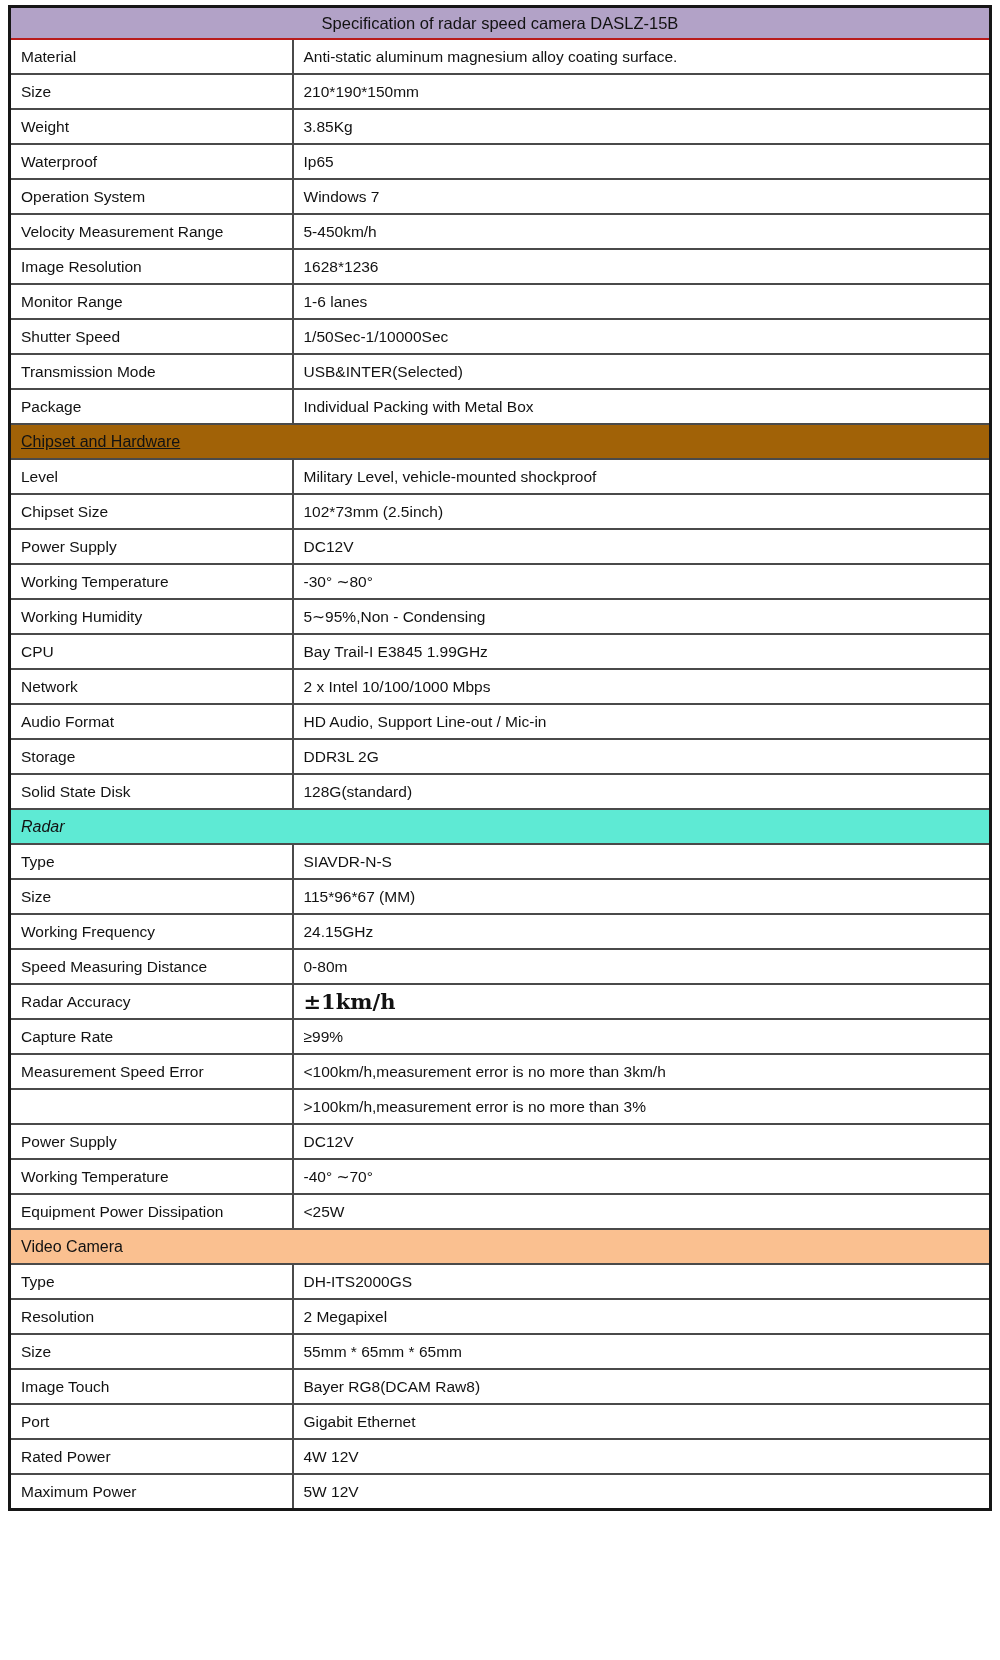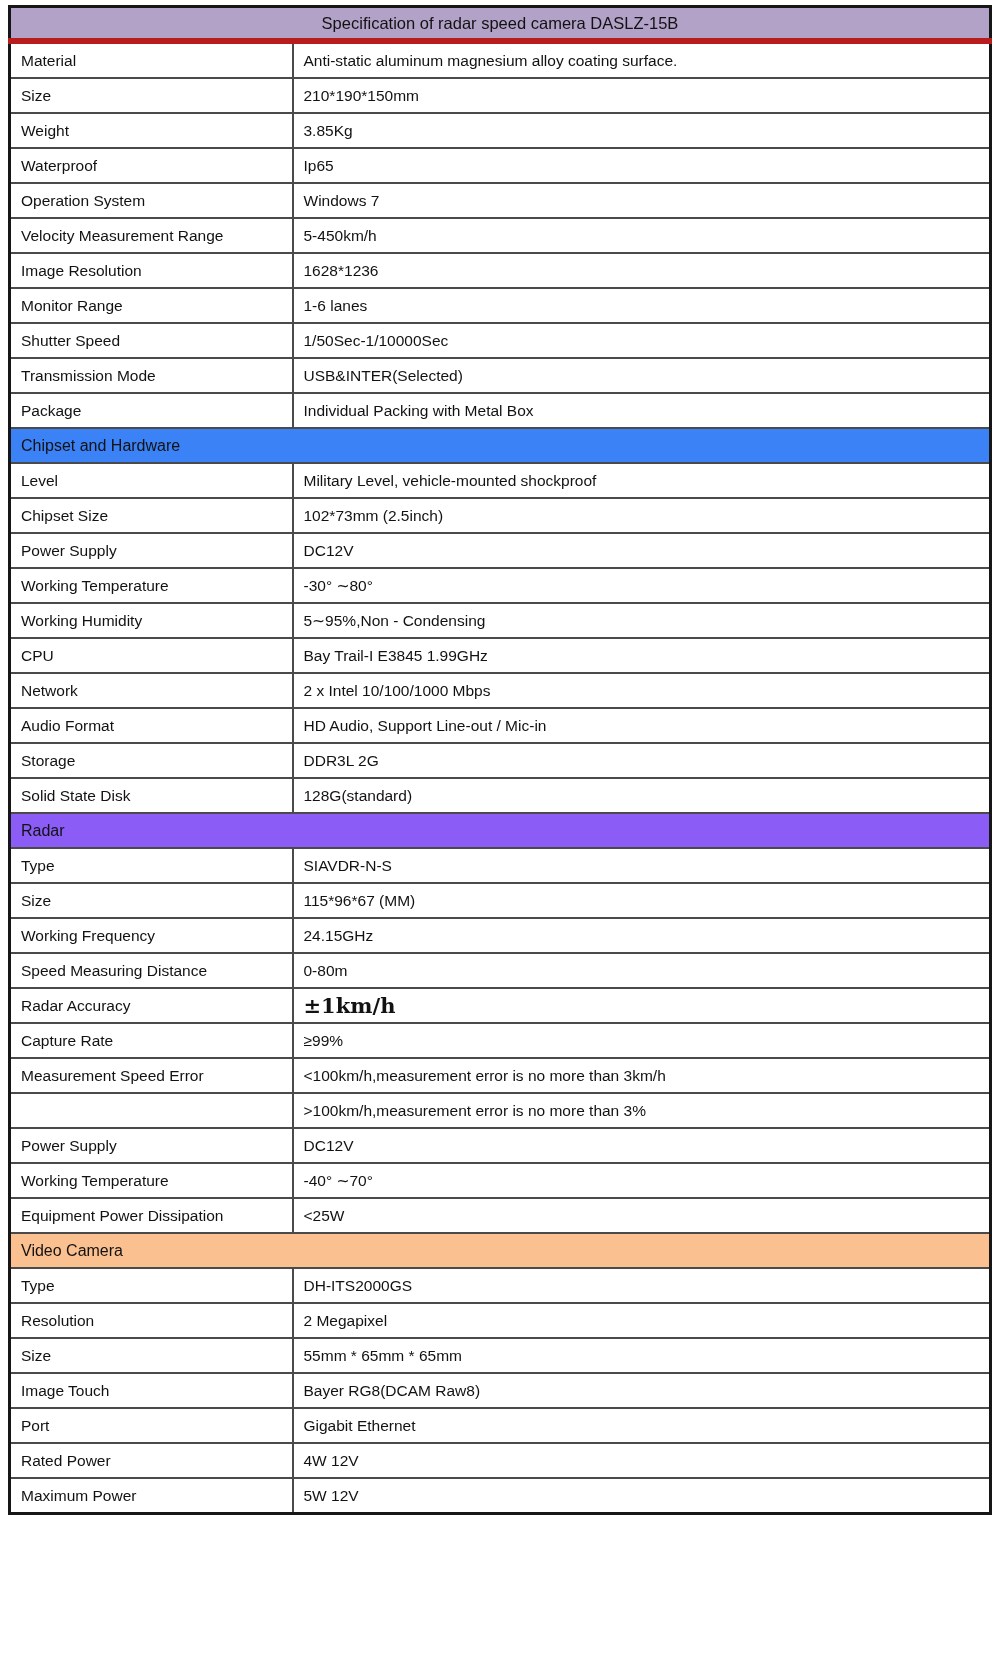--- a/index.html
+++ b/index.html
@@ -30,21 +30,21 @@
     padding: 0 4px 0 10px;
     white-space: nowrap;
     overflow: hidden;
     font-weight: 400;
   }
   th.title-cell {
     text-align: center;
     font-size: 16.5px;
     height: 30px;
     padding: 0;
-    border-bottom: 6px solid #b91c1c;
+    border-bottom: 2px solid #b91c1c;
   }
   td.section-cell {
     font-size: 16px;
   }
   tr.tall td { height: 48px; }
   td.serif {
     font-family: "DejaVu Serif", "Liberation Serif", serif;
     font-size: 21px;
     font-weight: bold;
   }
@@ -100,21 +100,21 @@
         </tr>
         <tr>
           <td>Transmission Mode</td>
           <td>USB&amp;INTER(Selected)</td>
         </tr>
         <tr>
           <td>Package</td>
           <td>Individual Packing with Metal Box</td>
         </tr>
         <tr>
-          <td colspan="2" class="section-cell" style="background: #3b82f6;">Chipset and Hardware</td>
+          <td colspan="2" class="section-cell" style="background: #a16207; text-decoration: underline;">Chipset and Hardware</td>
         </tr>
         <tr>
           <td>Level</td>
           <td>Military Level, vehicle-mounted shockproof</td>
         </tr>
         <tr>
           <td>Chipset Size</td>
           <td>102*73mm (2.5inch)</td>
         </tr>
         <tr>
@@ -143,21 +143,21 @@
         </tr>
         <tr>
           <td>Storage</td>
           <td>DDR3L 2G</td>
         </tr>
         <tr>
           <td>Solid State Disk</td>
           <td>128G(standard)</td>
         </tr>
         <tr>
-          <td colspan="2" class="section-cell" style="background: #8b5cf6;">Radar</td>
+          <td colspan="2" class="section-cell" style="background: #5eead4; font-style: italic;">Radar</td>
         </tr>
         <tr>
           <td>Type</td>
           <td>SIAVDR-N-S</td>
         </tr>
         <tr>
           <td>Size</td>
           <td>115*96*67 (MM)</td>
         </tr>
         <tr>

